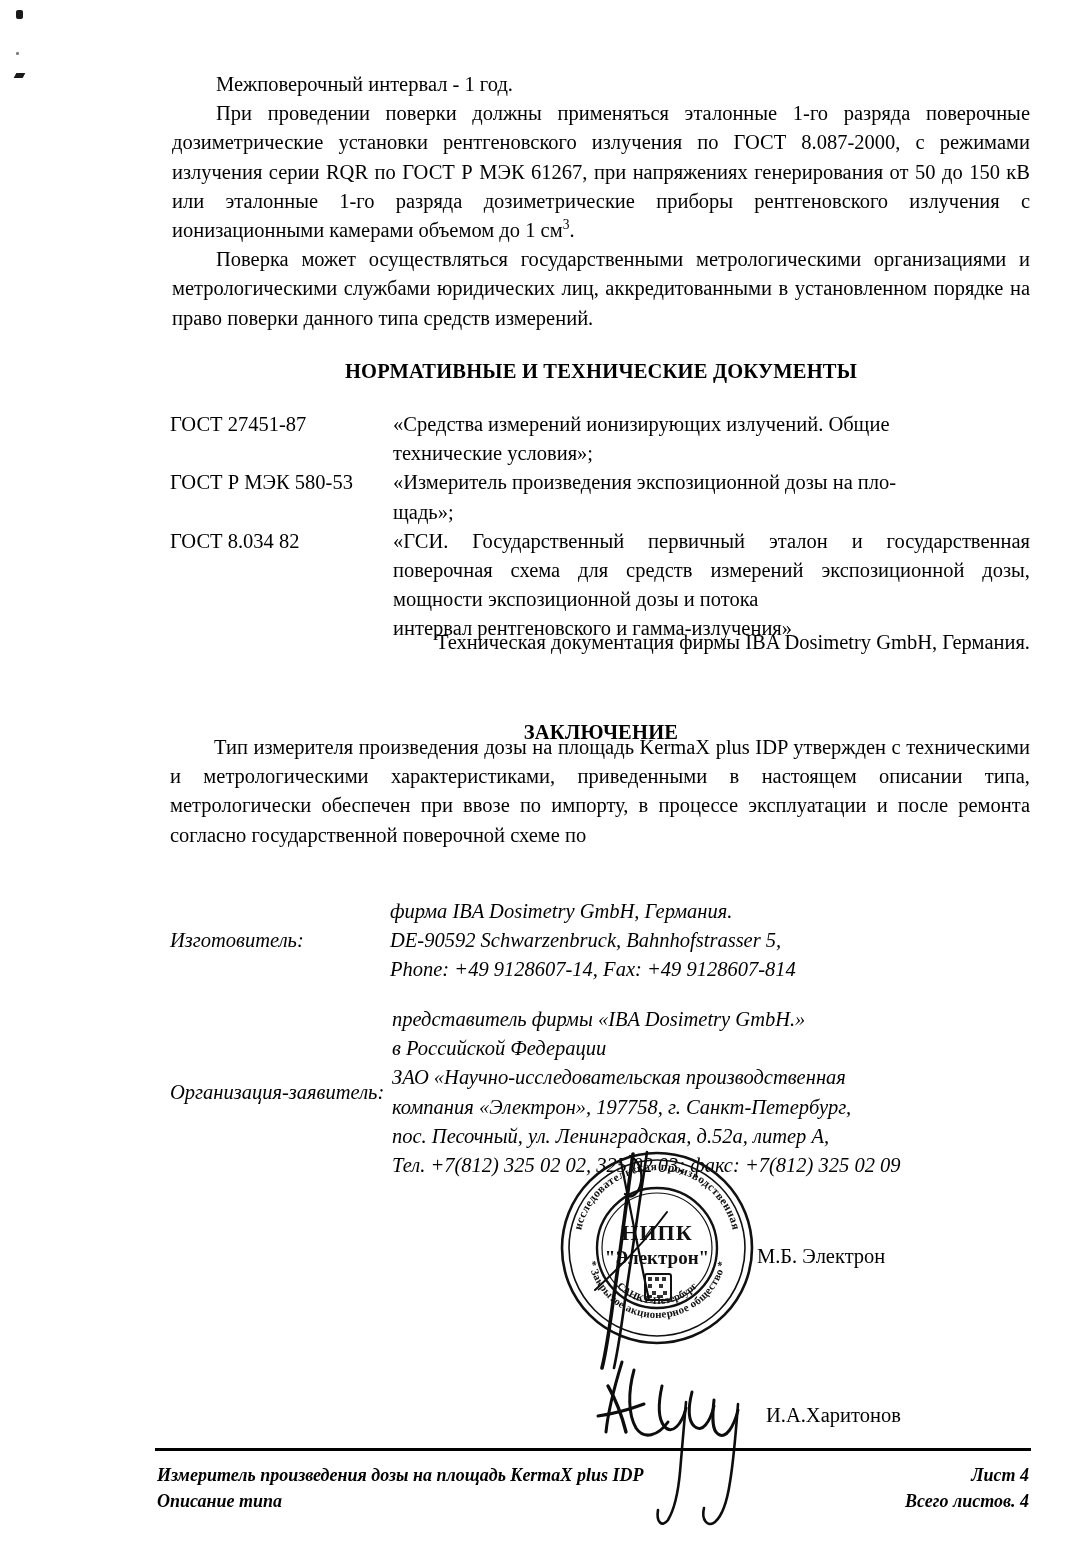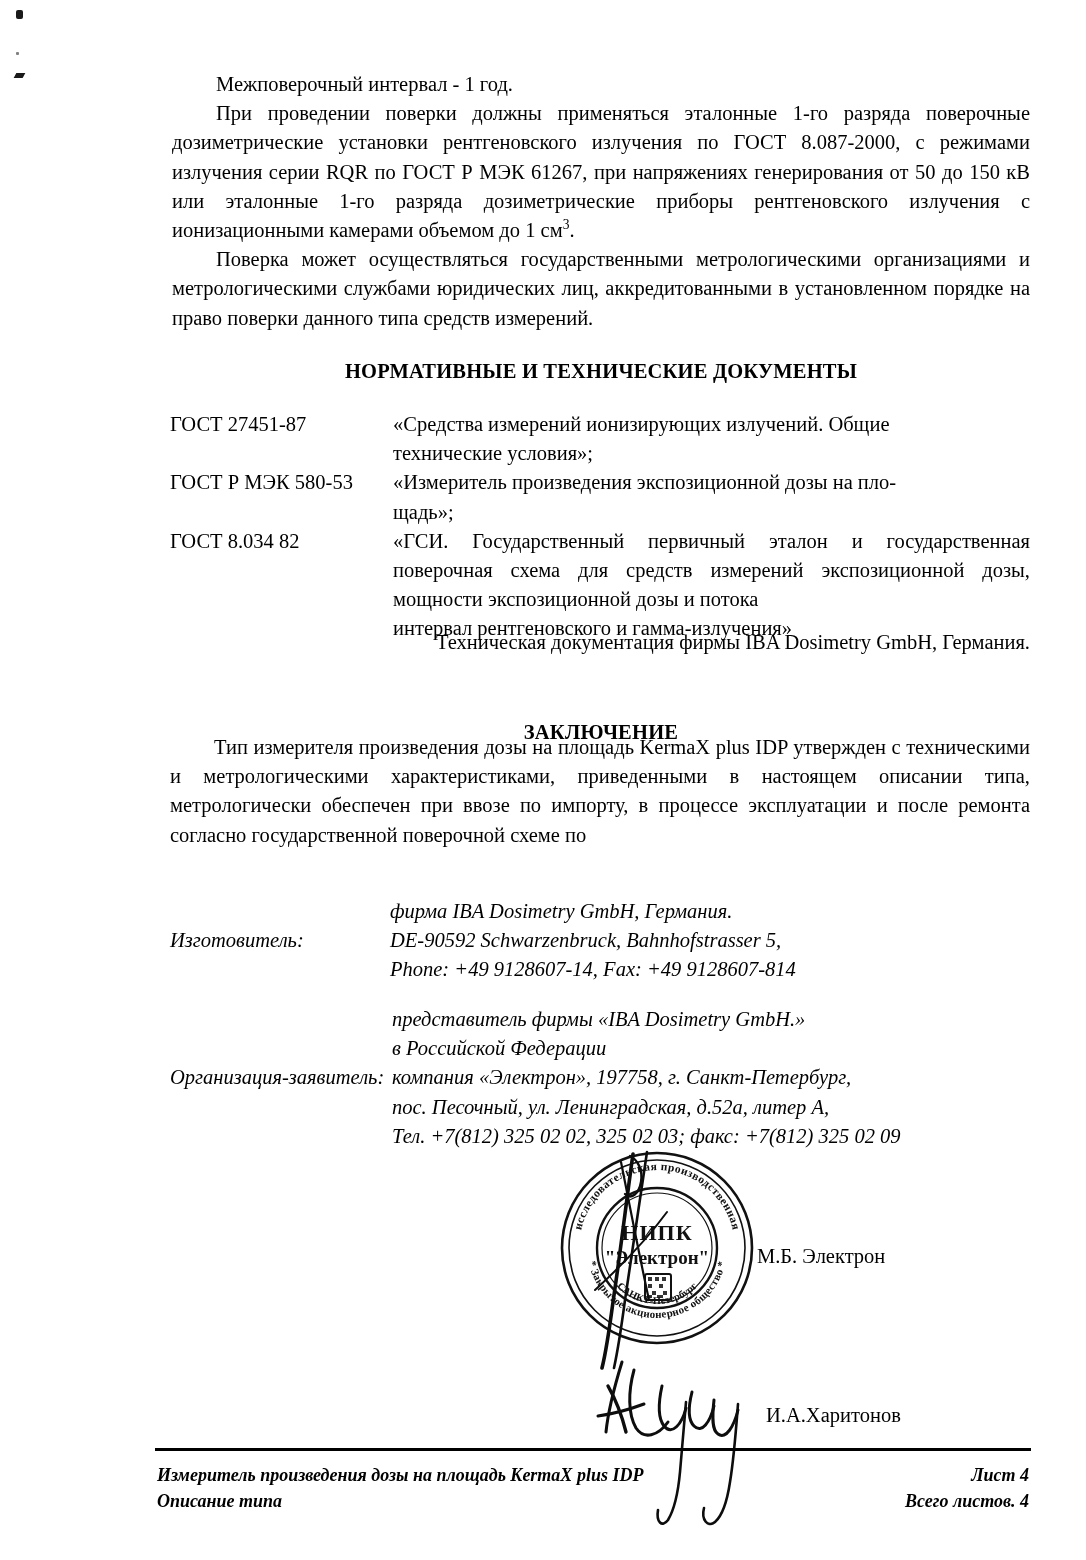--- a/index.html
+++ b/index.html
@@ -196,20 +196,21 @@
       </div>
     </div>
   </div>
 
   <div class="fieldblock" style="left:170px; top:1005px; width:860px;">
     <div class="fieldrow">
       <div class="fieldlabel" style="flex-basis:222px;">Организация-заявитель:</div>
       <div class="fieldvalue">
         <div>представитель фирмы «IBA Dosimetry GmbH.»</div>
         <div>в Российской Федерации</div>
+        <div>ЗАО «Научно-исследовательская производственная</div>
         <div>компания  «Электрон»,  197758, г. Санкт-Петербург,</div>
         <div>пос. Песочный, ул. Ленинградская, д.52а, литер А,</div>
         <div>Тел. +7(812) 325 02 02, 325 02 03; факс: +7(812) 325 02 09</div>
       </div>
     </div>
   </div>
 
   <div class="seal">
     <svg width="200" height="200" viewBox="0 0 200 200" xmlns="http://www.w3.org/2000/svg">
       <defs>

